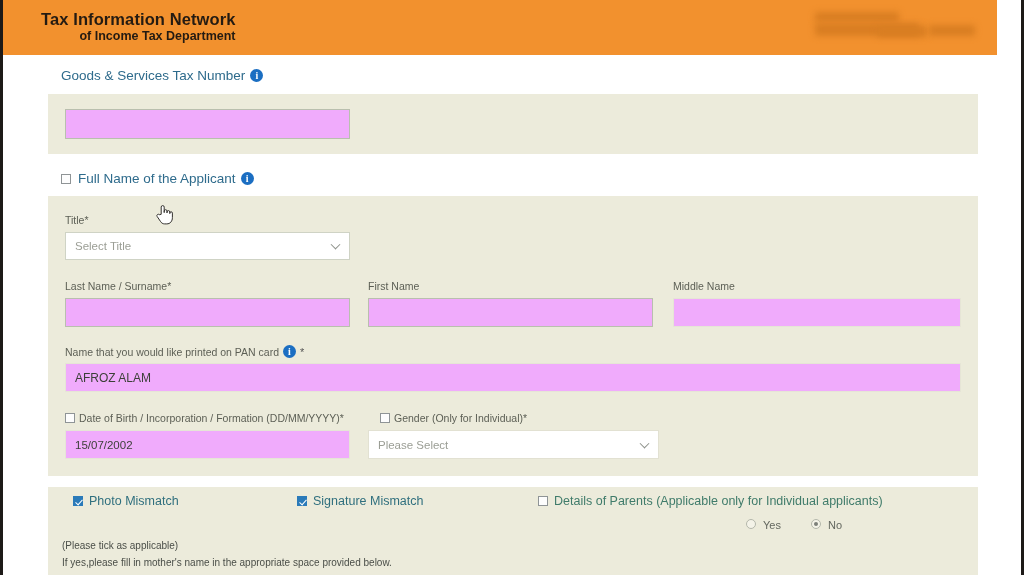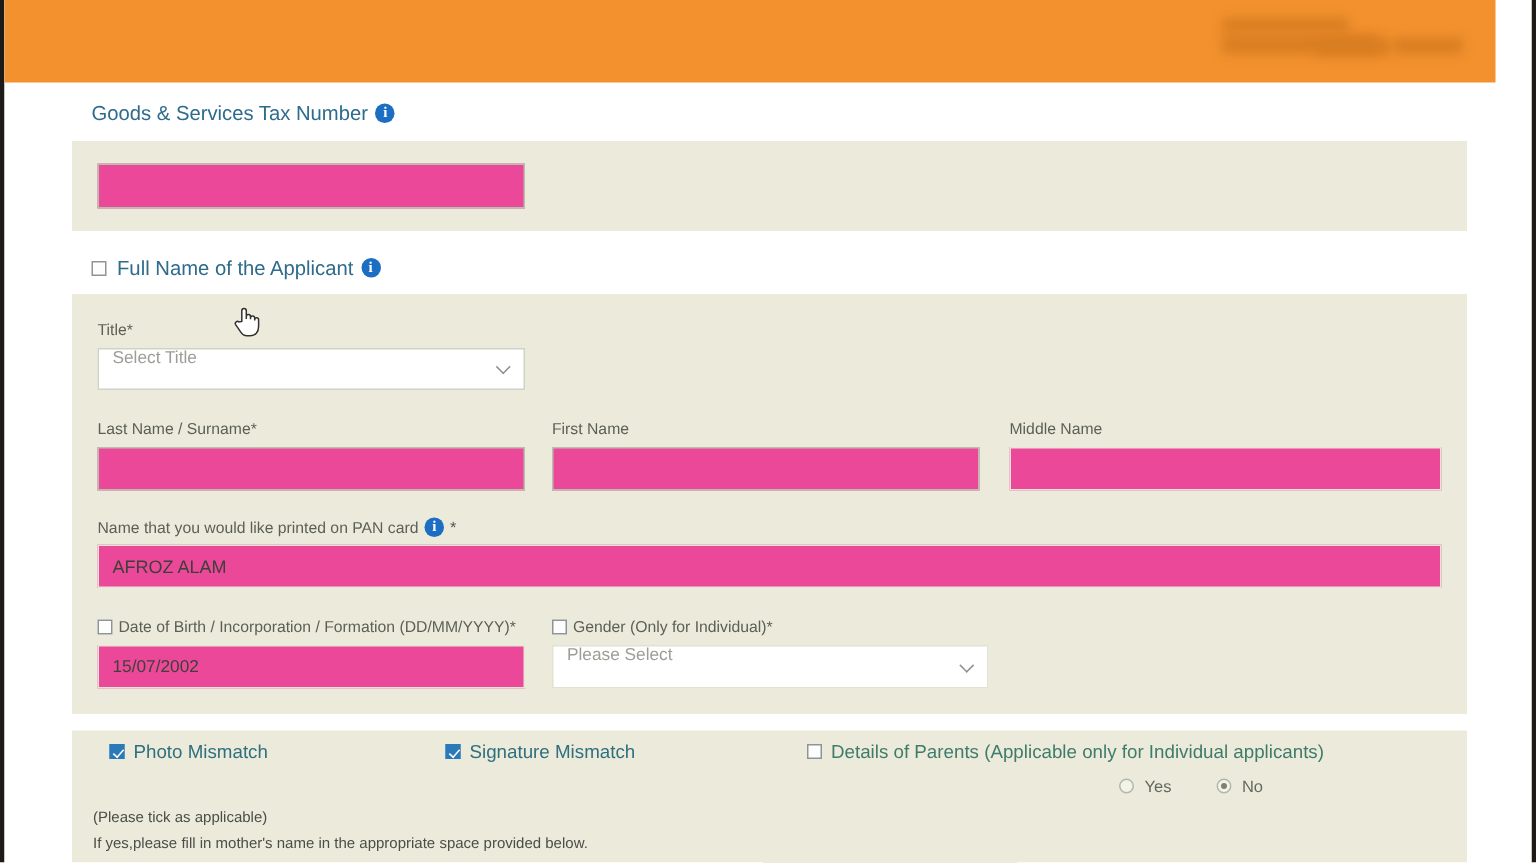--- a/index.html
+++ b/index.html
@@ -159,42 +159,42 @@
     color: #5c5f55;
     white-space: nowrap;
     display: flex;
     align-items: center;
     gap: 4px;
   }
 
   .text-input {
     position: absolute;
     box-sizing: border-box;
-    background: #ec4899;
+    background: #f0abfc;
     border: 1px solid #b9bfae;
     font-family: "Liberation Sans", sans-serif;
     font-size: 11.5px;
     color: #3c4038;
     padding: 0 9px;
     outline: none;
   }
   .text-input.no-border {
     border: 1px solid #e6e5d6;
   }
   .text-input::placeholder { color: #a9aca2; }
 
   .select-box {
     position: absolute;
     box-sizing: border-box;
     background: #ffffff;
     border: 1px solid #cfd3c5;
     font-size: 11.5px;
     color: #9b9e95;
     display: flex;
-    align-items: flex-start;
+    align-items: center;
     padding: 0 9px;
   }
   .select-box .caret {
     position: absolute;
     right: 10px;
     top: 50%;
     width: 6px;
     height: 6px;
     border: solid #8d918a;
     border-width: 0 1.4px 1.4px 0;
@@ -268,20 +268,24 @@
 </style>
 </head>
 <body>
 
 <div class="frame-edge-left"></div>
 <div class="frame-edge-right"></div>
 
 <div class="page">
 
   <div class="site-header">
+    <div class="brand">
+      <div class="brand-line1">Tax Information Network</div>
+      <div class="brand-line2">of Income Tax Department</div>
+    </div>
     <div class="header-redacted">
       <i class="hr-a"></i>
         <i class="hr-b"></i>
         <i class="hr-c"></i>
         <i class="hr-d"></i>
     </div>
   </div>
 
   <div class="section-title" style="left:58px; top:68px;">
     <span>Goods &amp; Services Tax Number</span>
@@ -321,21 +325,21 @@
       <span class="req-star">*</span>
     </div>
     <input class="text-input no-border" style="left: 17px; top: 167px; width: 896px; height: 29px; font-size: 12px; color: rgb(60, 64, 56);" type="text" value="AFROZ ALAM">
 
     <div class="field-label" style="left:17px; top:216px;">
       <span class="sq-check"></span>
       <span>Date of Birth / Incorporation / Formation (DD/MM/YYYY)*</span>
     </div>
     <input class="text-input no-border" style="left: 17px; top: 234px; width: 285px; height: 29px;" type="text" value="15/07/2002">
 
-    <div class="field-label" style="left:320px; top:216px;">
+    <div class="field-label" style="left:332px; top:216px;">
       <span class="sq-check"></span>
       <span>Gender (Only for Individual)*</span>
     </div>
     <div class="select-box" style="left:320px; top:234px; width:291px; height:29px; border-color:#e2e1d2;">
       <span>Please Select</span>
       <span class="caret"></span>
     </div>
   </div>
 
   <div class="panel" style="left:45px; top:487px; width:930px; height:88px;">

